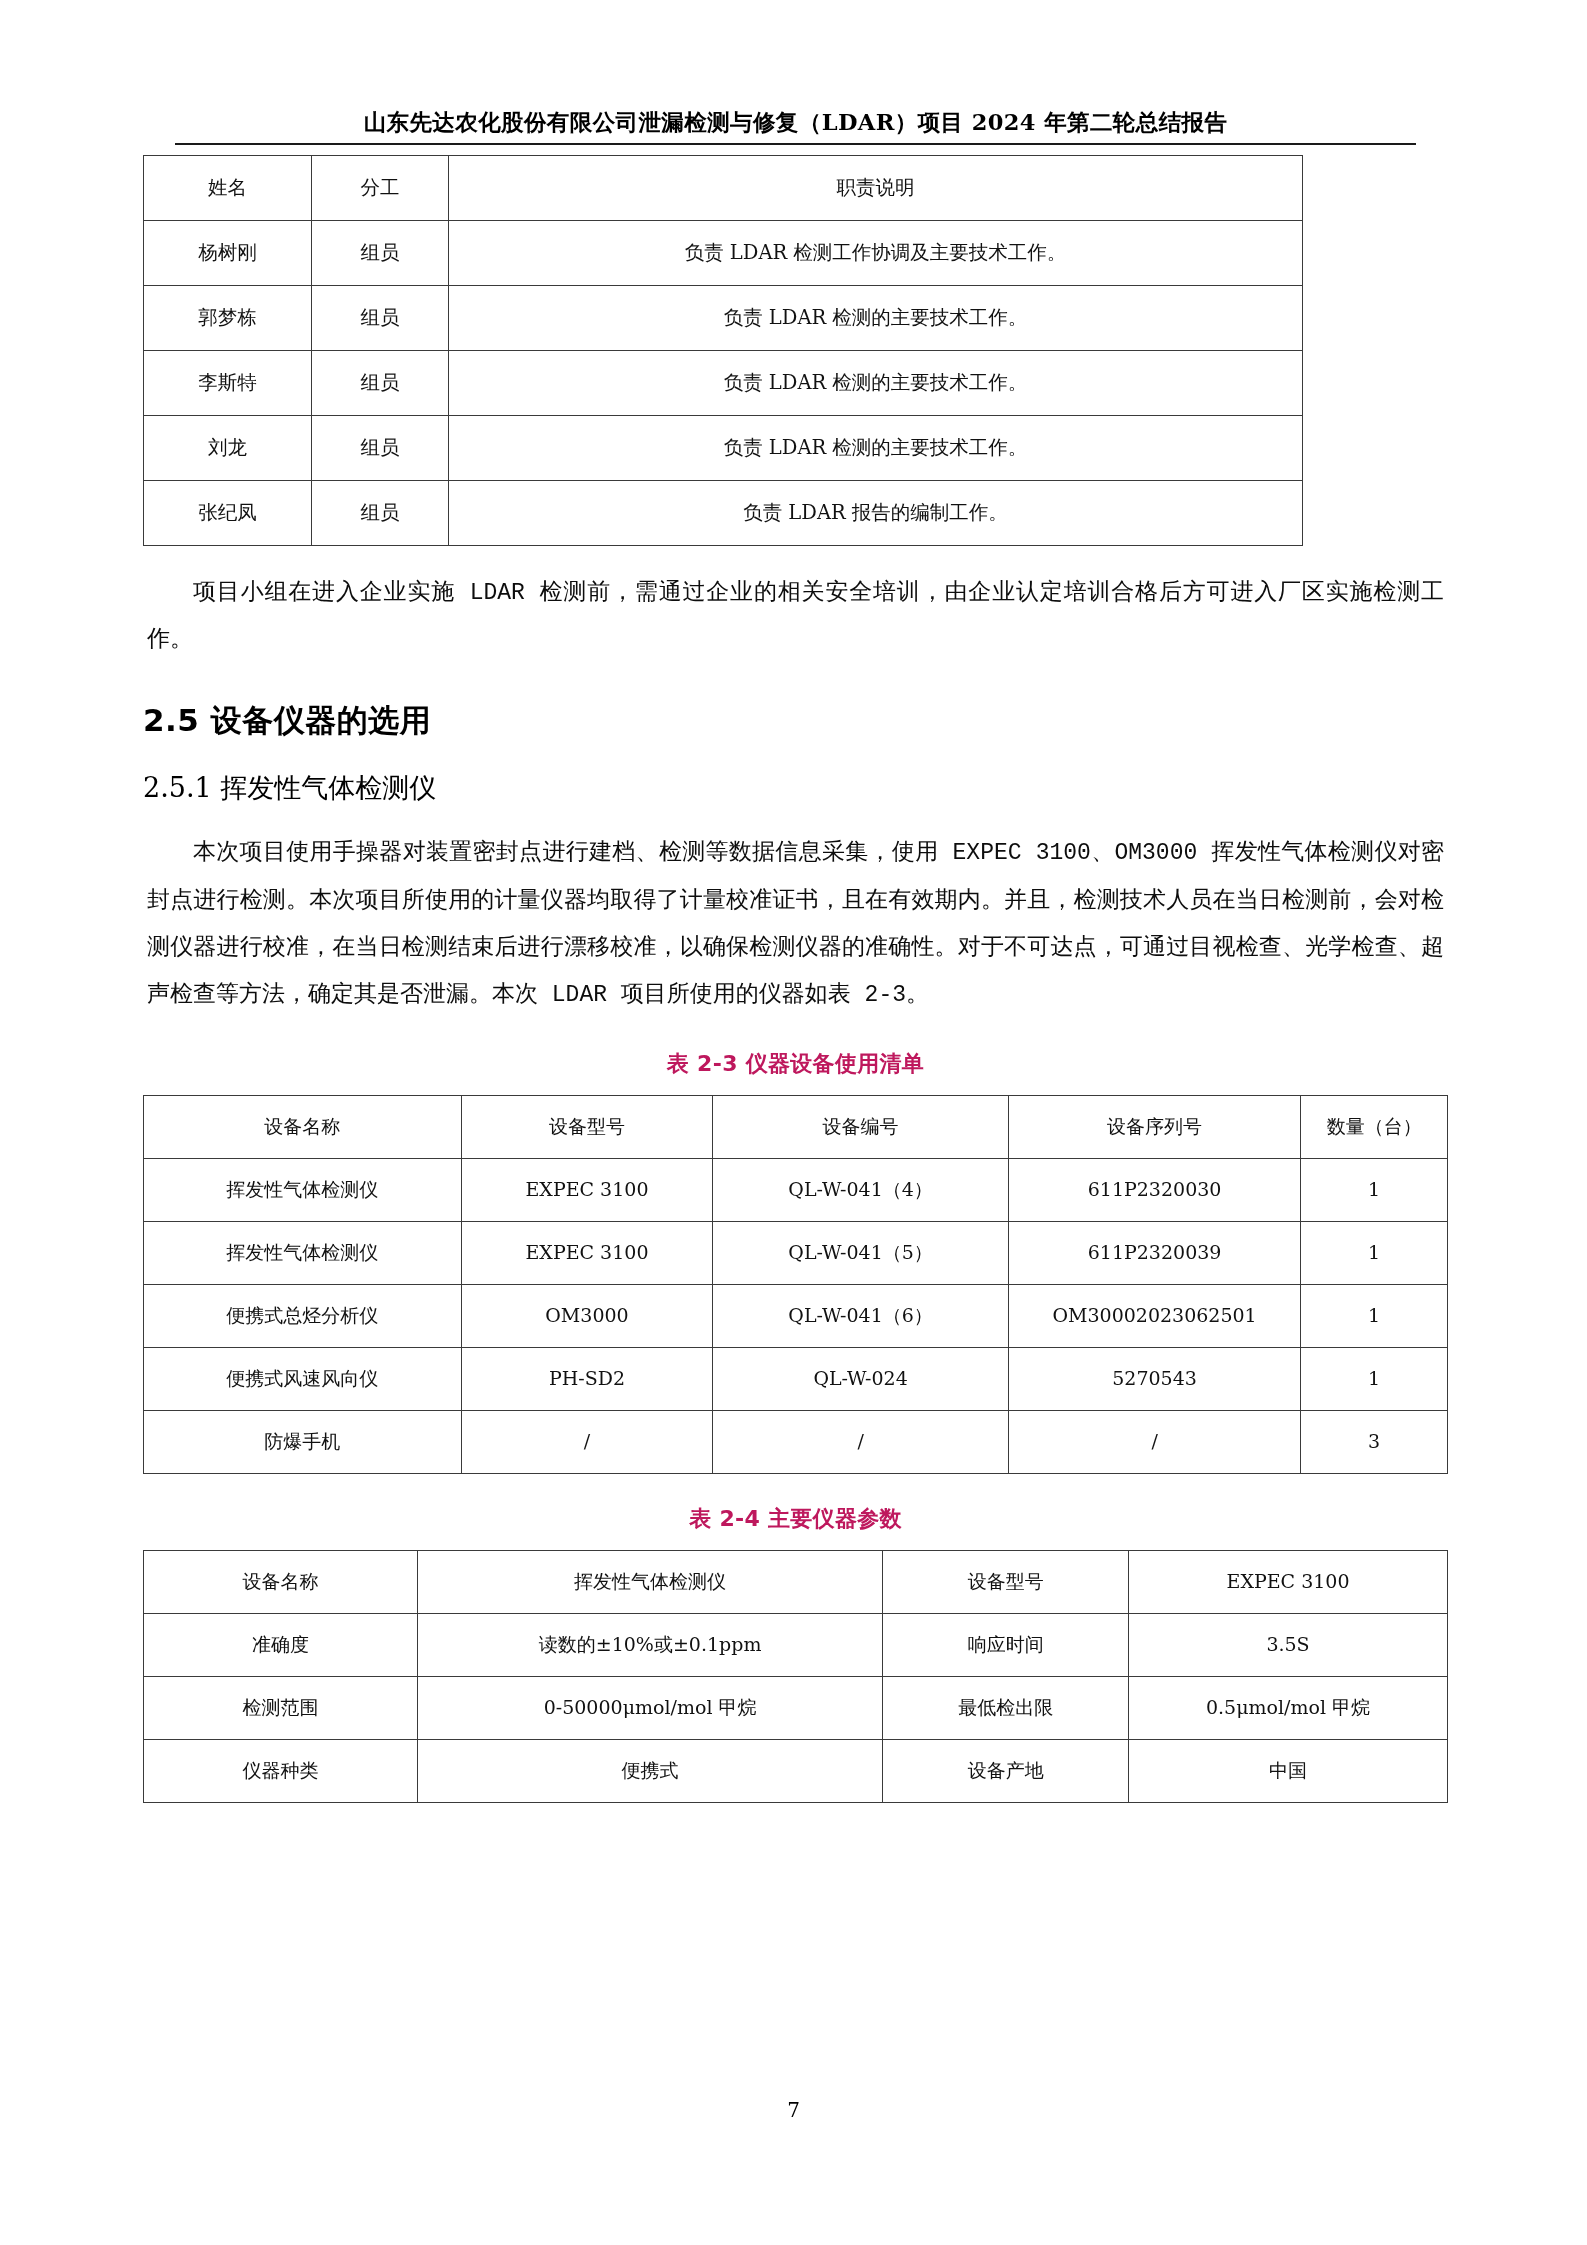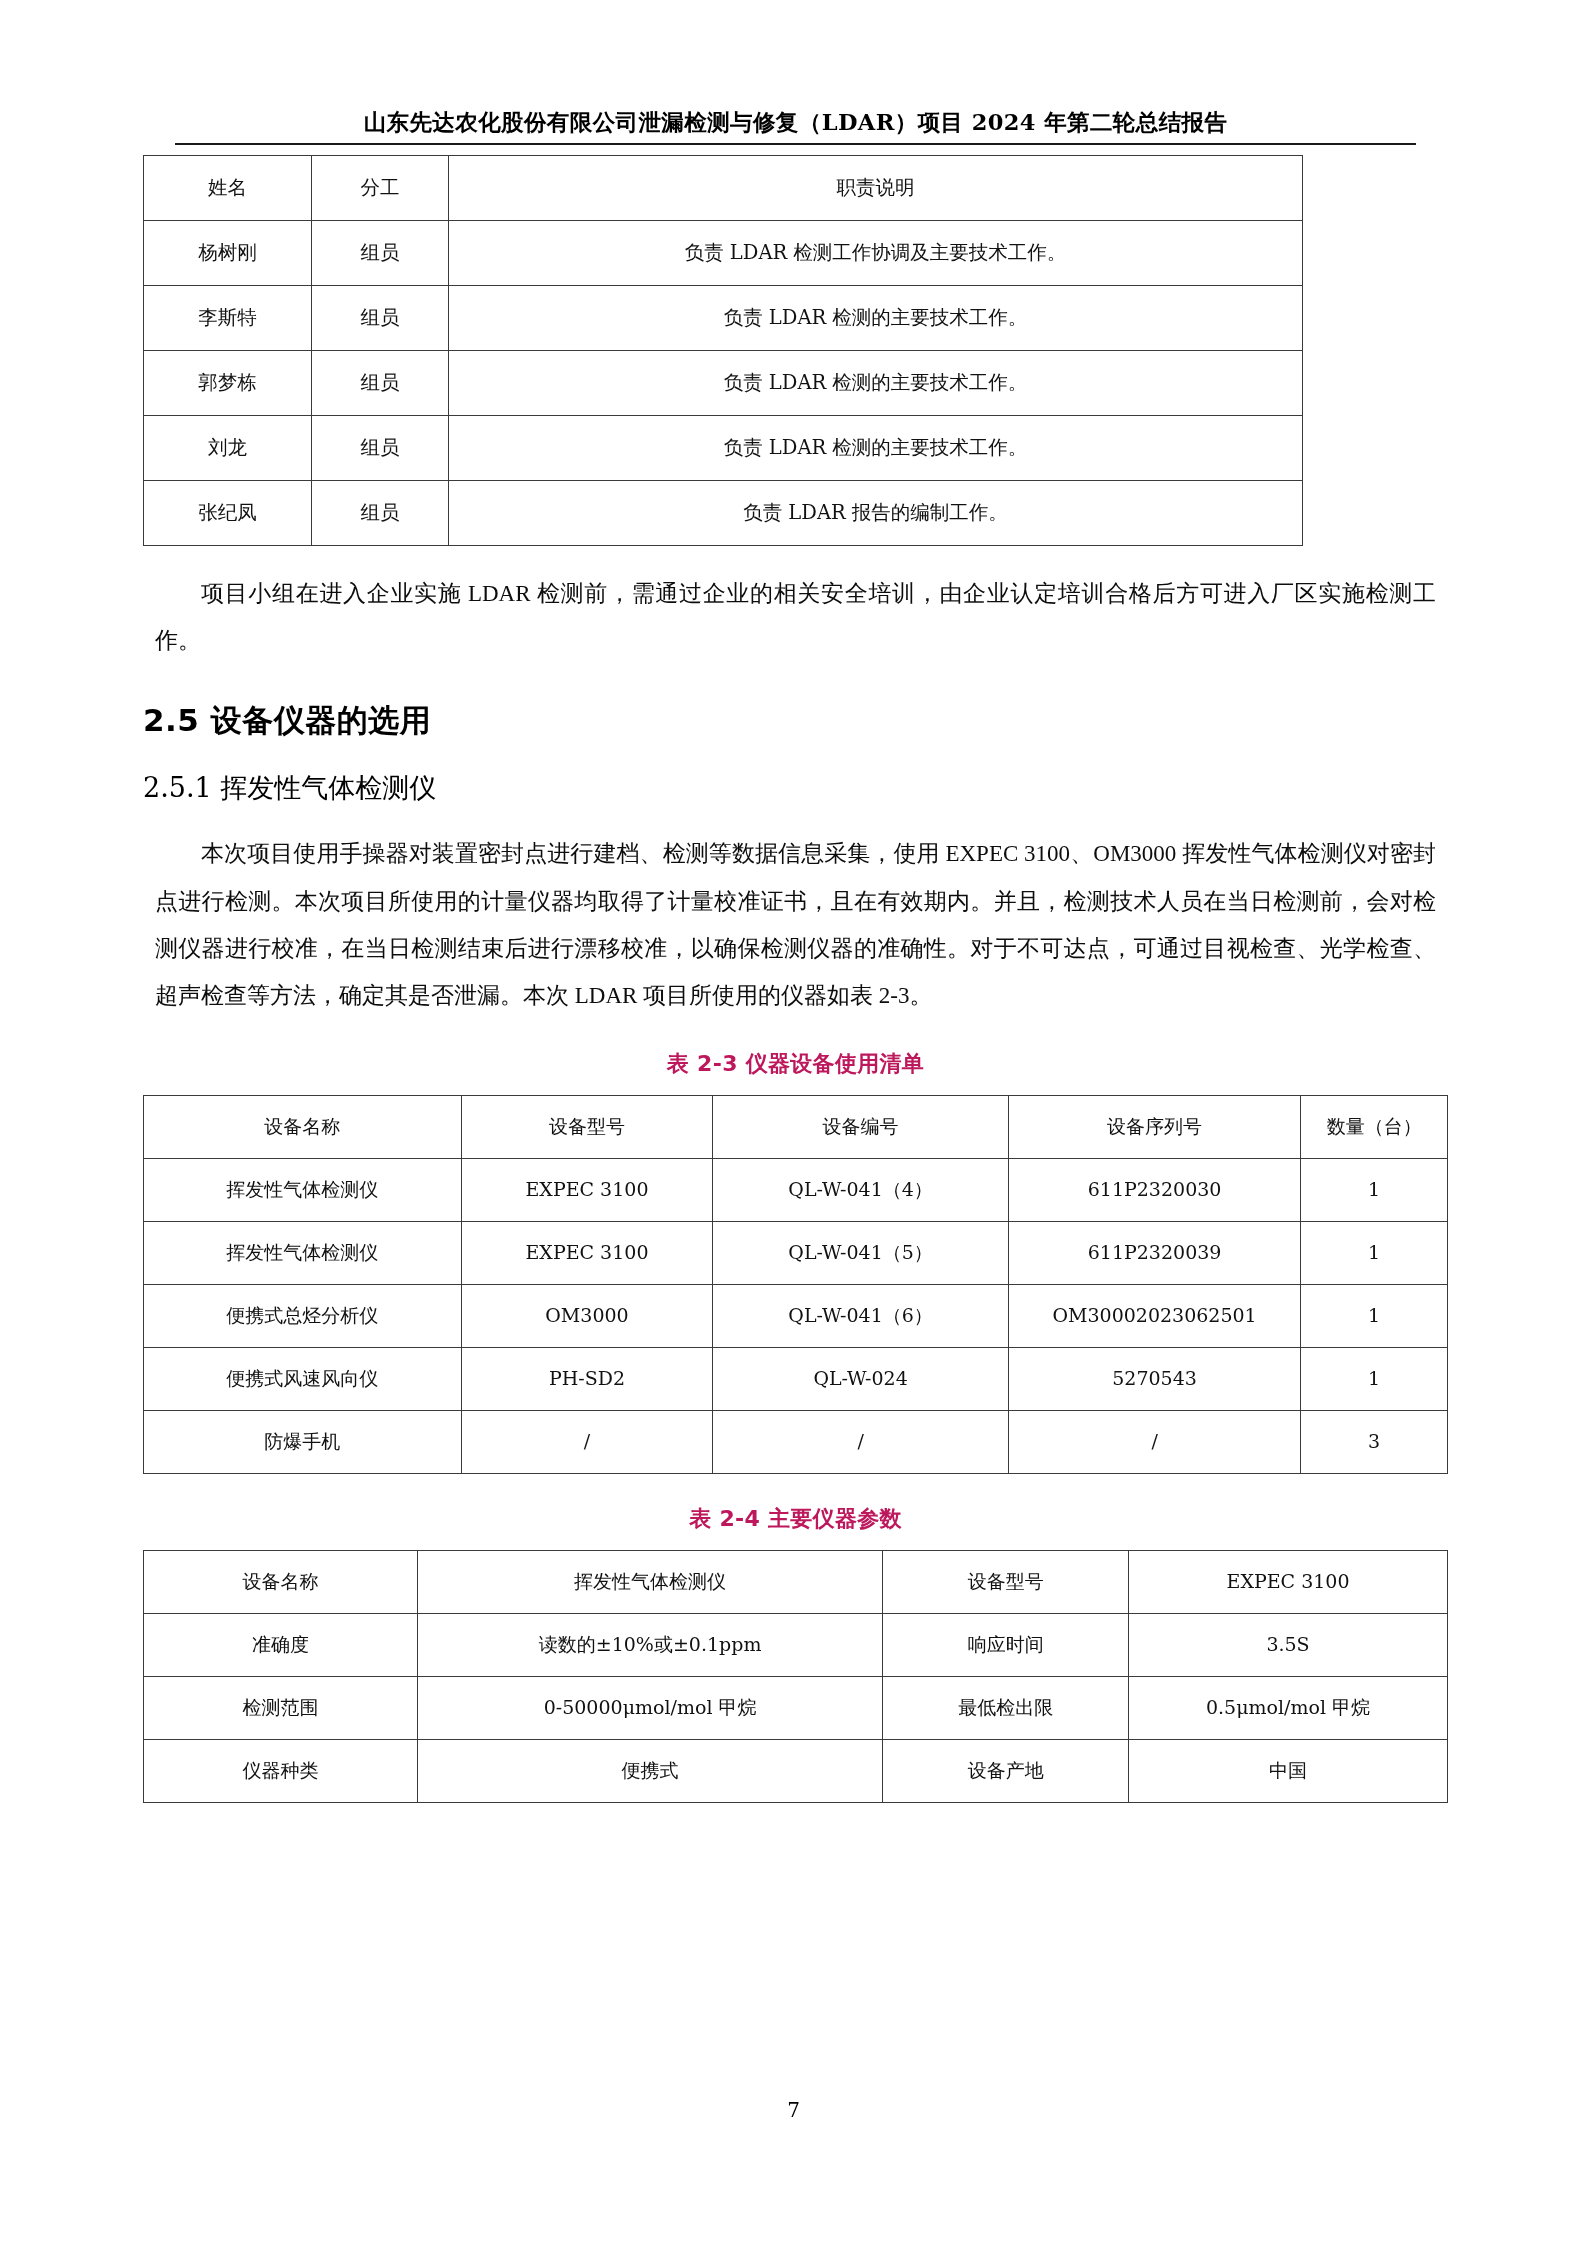--- a/index.html
+++ b/index.html
@@ -70,27 +70,27 @@
   #table-roster {
     margin-top: 10px;
     width: 1160px;
   }
   #table-roster td { height: 52px; }
   #table-roster .c-name  { width: 155px; }
   #table-roster .c-role  { width: 124px; }
 
   
   p.body-para {
-    margin: 12px;
+    margin: 4px;
     font-size: 23px;
     line-height: 2.05;
     text-align: justify;
     text-justify: inter-ideograph;
     text-indent: 2em;
-    font-family: Liberation Serif, serif;
+    font-family: Liberation Mono, monospace;
     color: #0d0d0d;
   }
   .para-block { margin-top: 24px; }
 
   h2.h-section {
     margin: 36px 0 6px 0;
     font-size: 31px;
     font-weight: bold;
     font-family: "DejaVu Sans", "Liberation Sans", sans-serif;
     letter-spacing: 0.5px;
@@ -161,26 +161,26 @@
           <td class="c-name">姓名</td>
           <td class="c-role">分工</td>
           <td class="c-duty">职责说明</td>
         </tr>
         <tr>
           <td class="c-name">杨树刚</td>
           <td class="c-role">组员</td>
           <td class="c-duty">负责 LDAR 检测工作协调及主要技术工作。</td>
         </tr>
         <tr>
+          <td class="c-name">郭梦栋</td>
+          <td class="c-role">组员</td>
+          <td class="c-duty">负责 LDAR 检测的主要技术工作。</td>
+        </tr>
+        <tr>
           <td class="c-name">李斯特</td>
-          <td class="c-role">组员</td>
-          <td class="c-duty">负责 LDAR 检测的主要技术工作。</td>
-        </tr>
-        <tr>
-          <td class="c-name">郭梦栋</td>
           <td class="c-role">组员</td>
           <td class="c-duty">负责 LDAR 检测的主要技术工作。</td>
         </tr>
         <tr>
           <td class="c-name">刘龙</td>
           <td class="c-role">组员</td>
           <td class="c-duty">负责 LDAR 检测的主要技术工作。</td>
         </tr>
         <tr>
           <td class="c-name">张纪凤</td>

